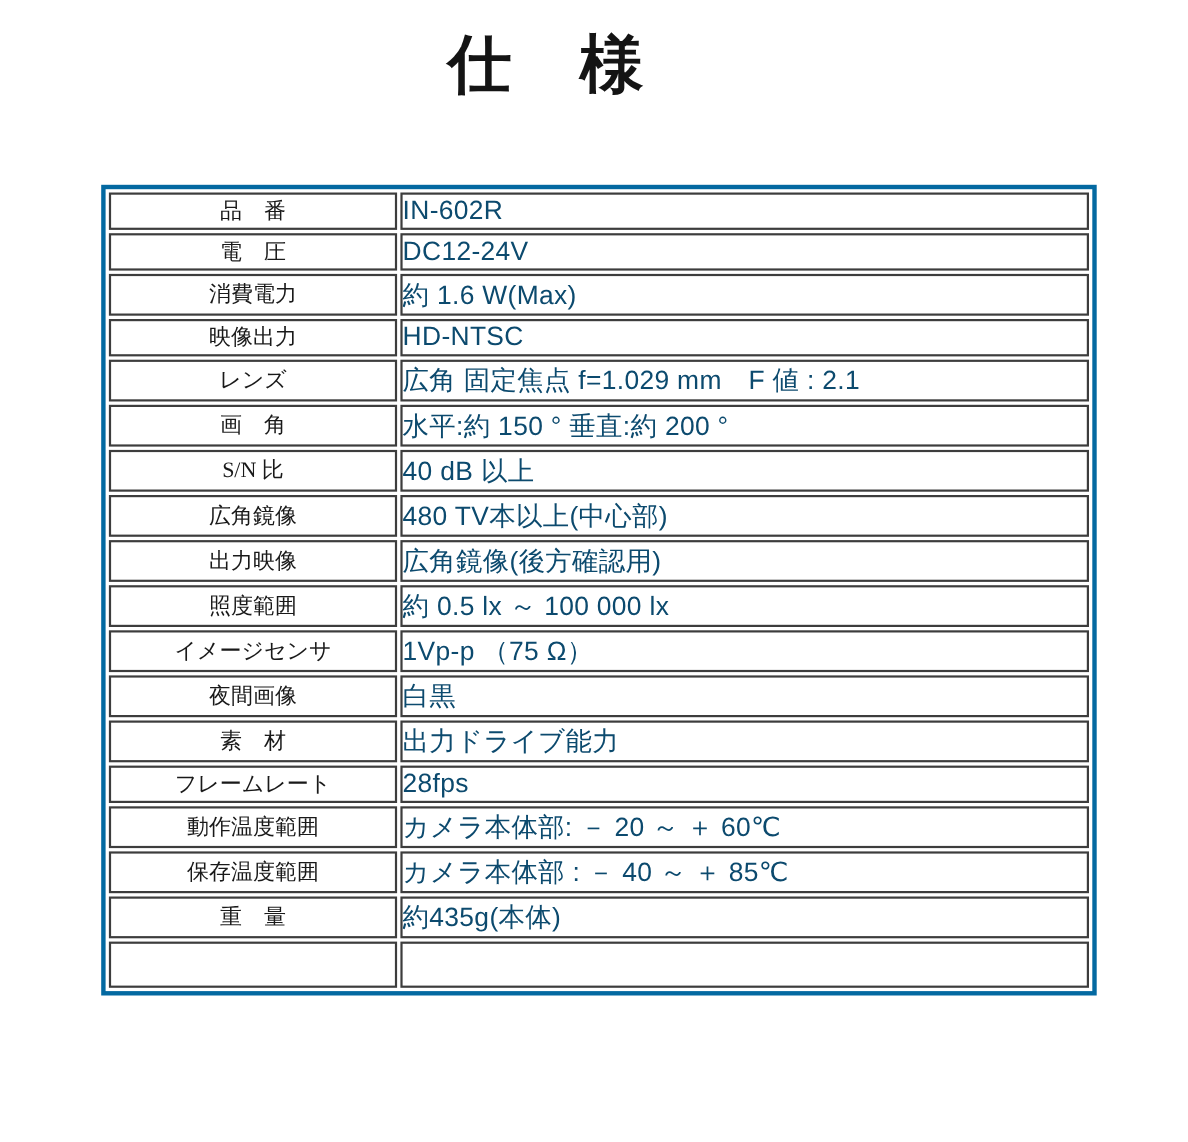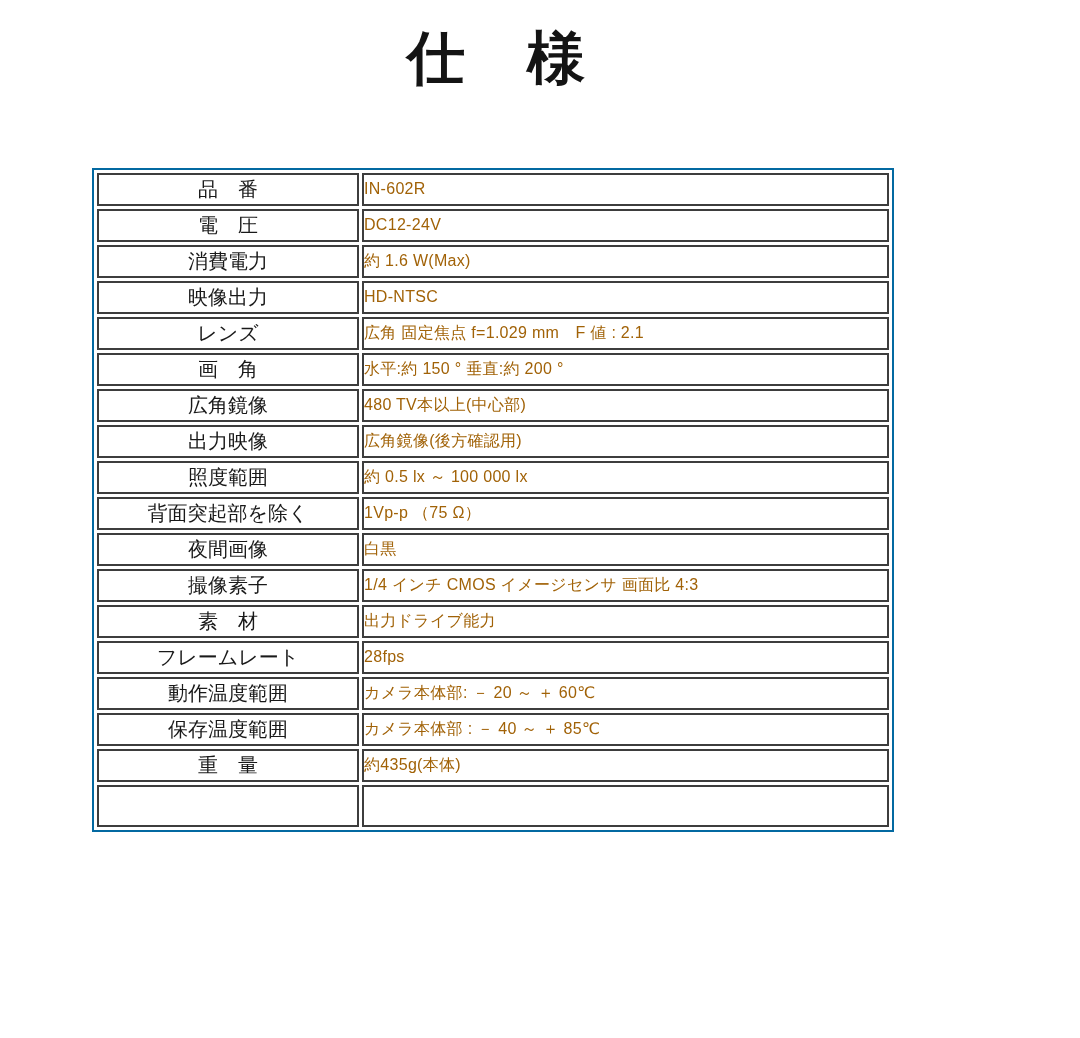--- a/index.html
+++ b/index.html
@@ -25,45 +25,45 @@
     font-size: 58px;
     line-height: 1.15;
     text-align: center;
     letter-spacing: 2px;
     transform: translateX(-43px);
     color: #141414;
   }
   table.spec-table {
     border-collapse: separate;
     border-spacing: 3px;
-    border: 2px solid #0369a1;
+    border: 4px solid #0369a1;
     margin: 75px 12px 0 92px;
-    width: 802px;
+    width: 905px;
     table-layout: fixed;
     background: #ffffff;
   }
   table.spec-table td {
     border: 2px solid #3d3d3d;
     height: 27px;
     padding: 1px 0 1px 0;
     vertical-align: middle;
     overflow: hidden;
     white-space: nowrap;
   }
   td.label-cell {
     width: 258px;
     text-align: center;
     font-family: "Liberation Serif", "DejaVu Serif", serif;
     font-size: 20px;
     color: #191919;
   }
   td.value-cell {
     padding-left: 50px;
-    font-size: 16px;
-    color: #a16207;
+    font-size: 24px;
+    color: #0c4a6e;
     letter-spacing: 0.3px;
   }
   tr.empty-row td {
     height: 36px;
   }
 </style>
 </head>
 <body>
 
 <div class="page">
@@ -90,42 +90,42 @@
         </tr>
         <tr>
           <td class="label-cell">レンズ</td>
           <td class="value-cell">広角 固定焦点 f=1.029 mm　F 値 : 2.1</td>
         </tr>
         <tr>
           <td class="label-cell">画　角</td>
           <td class="value-cell">水平:約 150 ° 垂直:約 200 °</td>
         </tr>
         <tr>
+          <td class="label-cell">S/N 比</td>
+          <td class="value-cell">40 dB 以上</td>
+        </tr>
+        <tr>
           <td class="label-cell">広角鏡像</td>
           <td class="value-cell">480 TV本以上(中心部)</td>
         </tr>
         <tr>
           <td class="label-cell">出力映像</td>
           <td class="value-cell">広角鏡像(後方確認用)</td>
         </tr>
         <tr>
           <td class="label-cell">照度範囲</td>
           <td class="value-cell">約 0.5 lx ～ 100 000 lx</td>
         </tr>
         <tr>
-          <td class="label-cell">背面突起部を除く</td>
+          <td class="label-cell">イメージセンサ</td>
           <td class="value-cell">1Vp-p （75 Ω）</td>
         </tr>
         <tr>
           <td class="label-cell">夜間画像</td>
           <td class="value-cell">白黒</td>
-        </tr>
-        <tr>
-          <td class="label-cell">撮像素子</td>
-          <td class="value-cell">1/4 インチ CMOS イメージセンサ 画面比 4:3</td>
         </tr>
         <tr>
           <td class="label-cell">素　材</td>
           <td class="value-cell">出力ドライブ能力</td>
         </tr>
         <tr>
           <td class="label-cell">フレームレート</td>
           <td class="value-cell">28fps</td>
         </tr>
         <tr>

